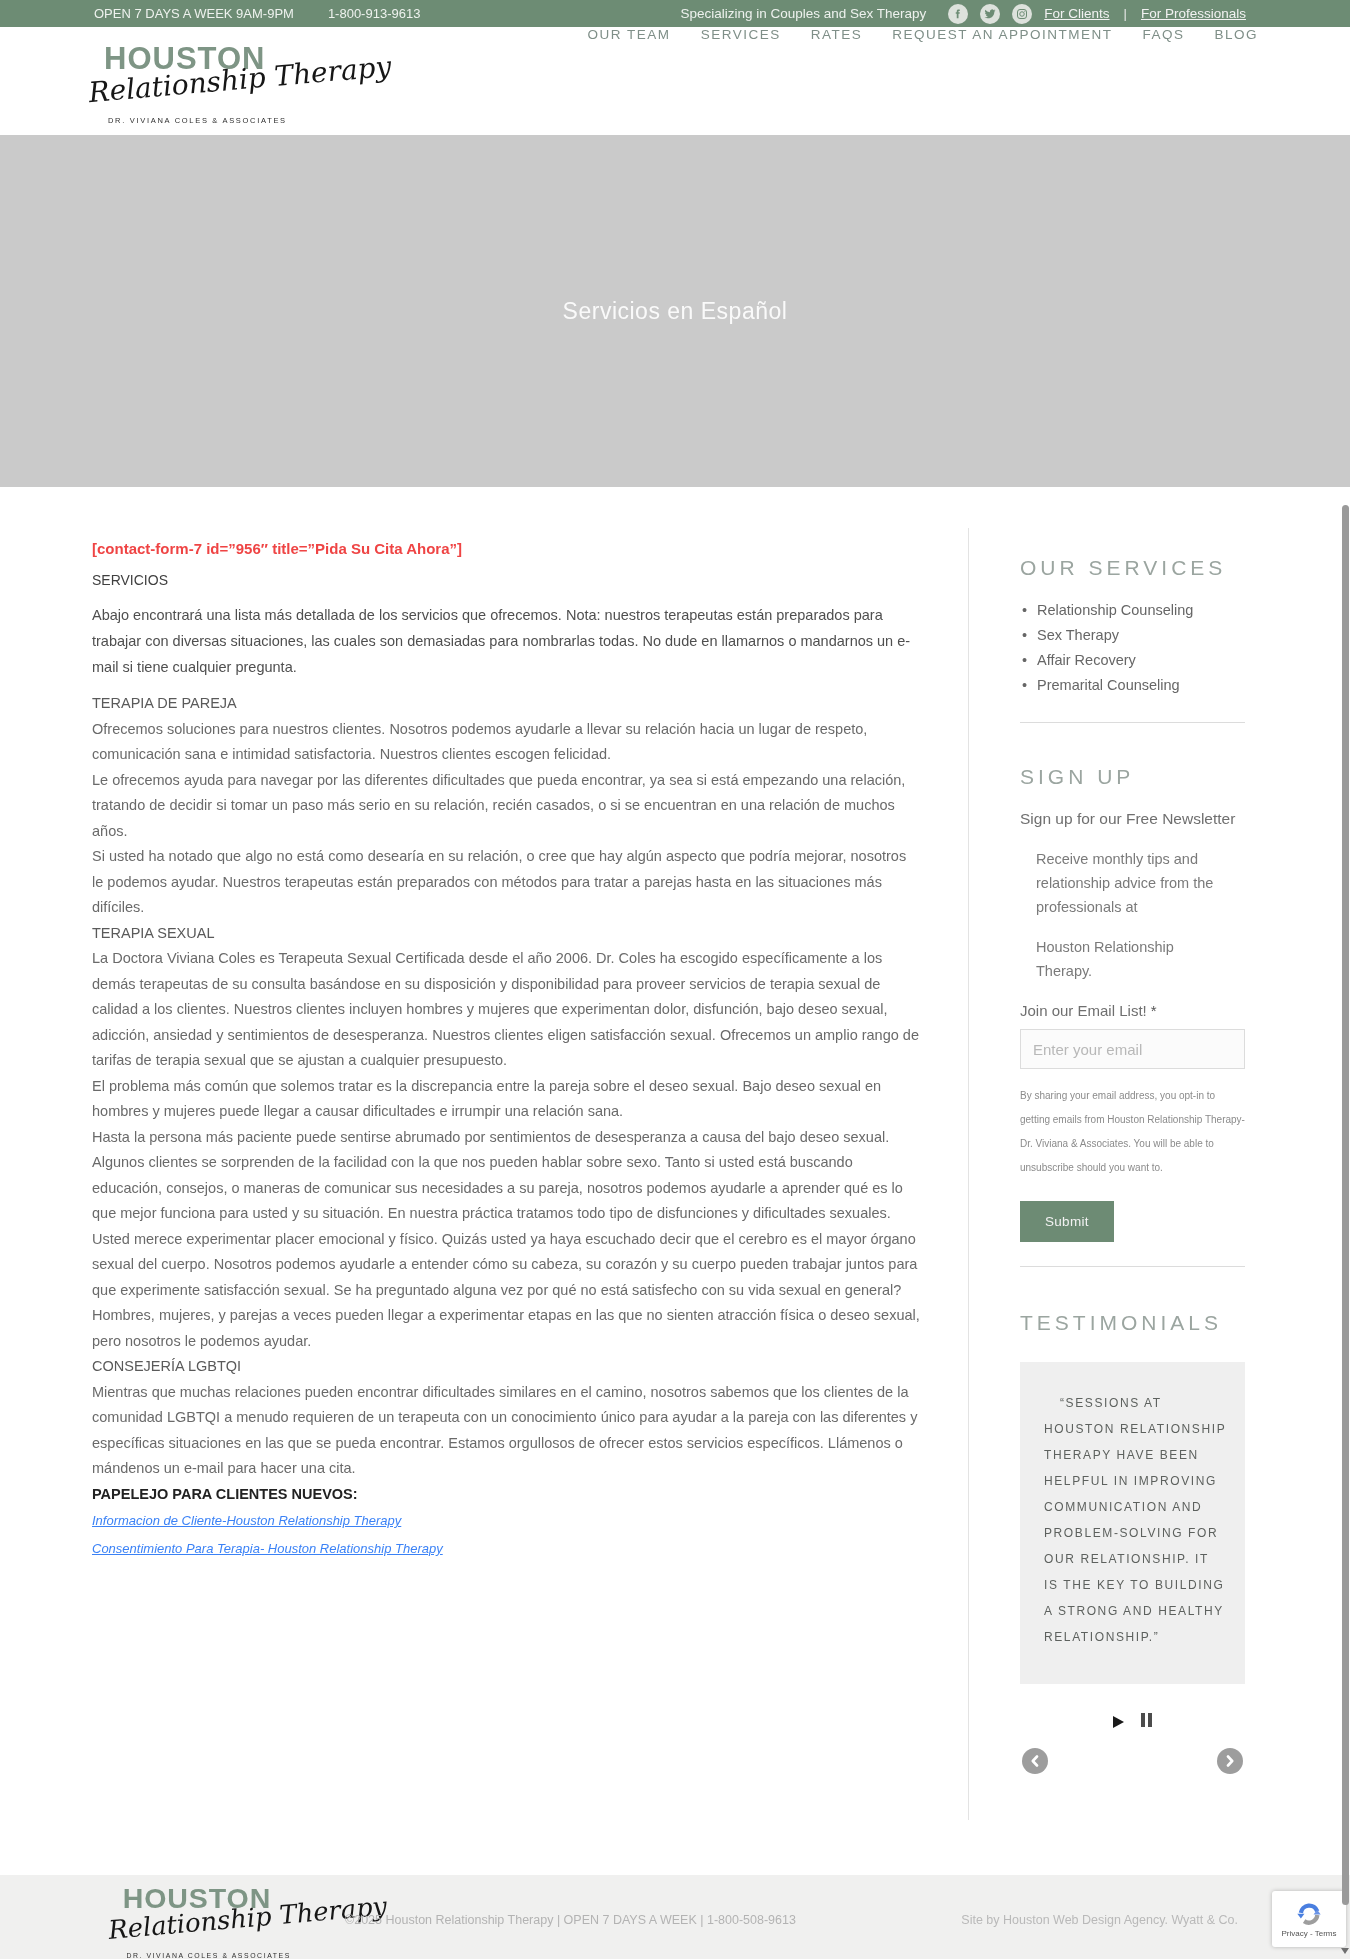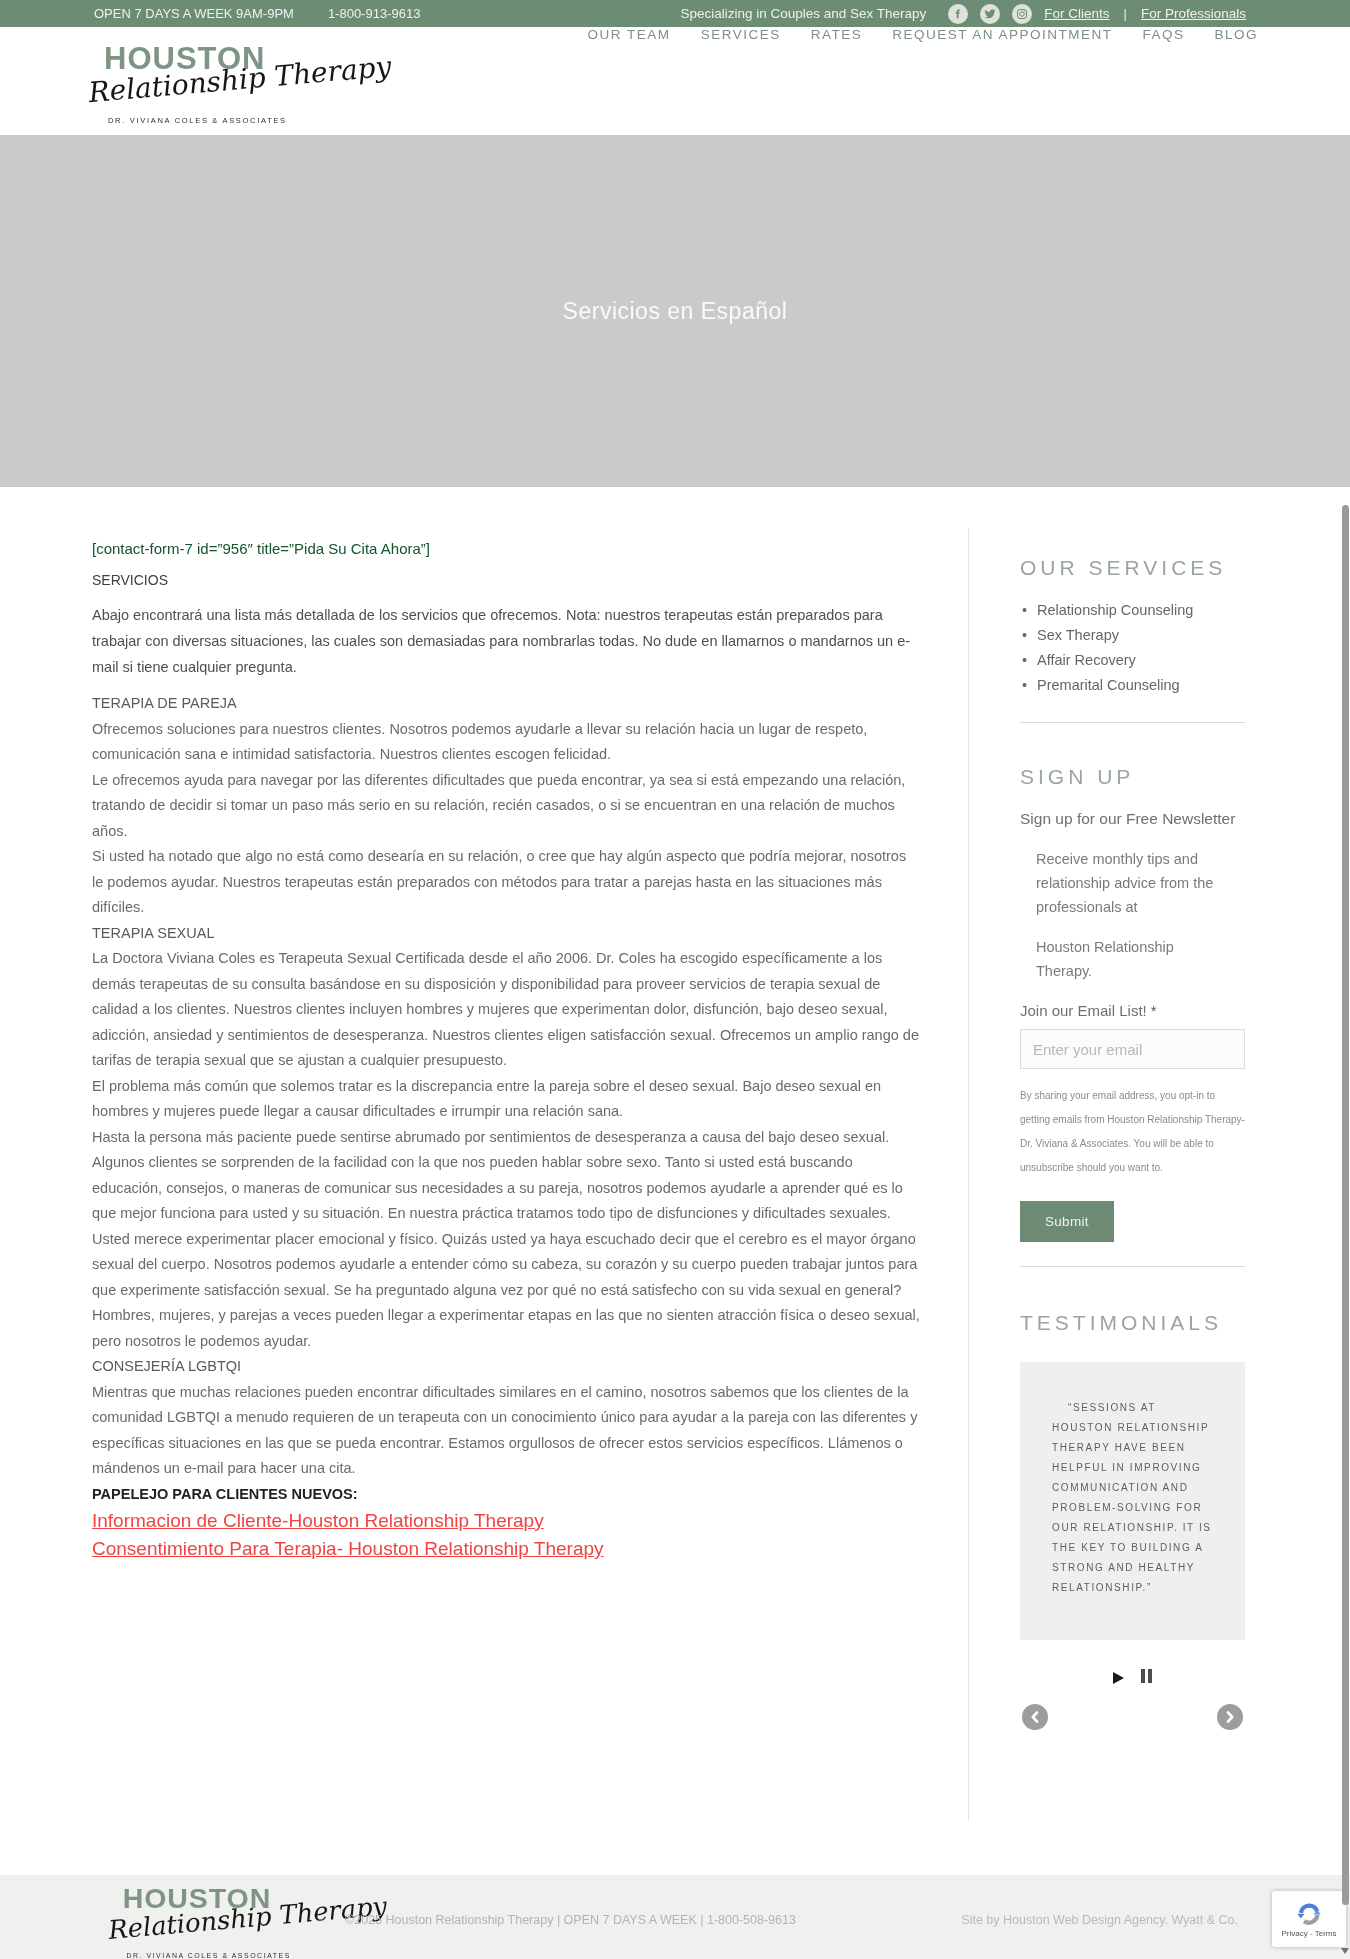--- a/index.html
+++ b/index.html
@@ -36,29 +36,29 @@
                 cursor:pointer; white-space:nowrap; }
 
   
   .hero { height:352px; background:#cacaca; display:flex; align-items:center; justify-content:center; }
   .hero h1 { margin:0; font-size:23px; font-weight:normal; color:#fafafa; letter-spacing:.5px; }
 
   
   .content { position:relative; display:flex; min-height:1388px; padding:53px 0 0 92px; }
   .divider-v { position:absolute; left:968px; top:41px; width:1px; height:1292px; background:#e3e3e3; }
   .main-col { width:828px; }
-  .shortcode { font-size:15px; color:#14532d; margin:0 0 15px; }
+  .shortcode { font-size:15px; color:#ef4444; margin:0 0 15px;font-weight:bold; }
   .services-label { font-size:14px; font-weight:normal; color:#3f3f3f; margin:0 0 14px; }
   .intro { font-size:14.5px; color:#4f4f4f; line-height:26px; margin:0 0 11px; }
   .section p, .section h3 { margin:0; font-size:14.5px; line-height:25.5px; font-weight:normal; }
   .section h3 { color:#5a5a5a; }
   .section p { color:#6a6a6a; }
   .paperwork { margin:0; font-size:14.5px; line-height:25.5px; font-weight:bold; color:#222; }
-  .doc-link { display:block; width:fit-content; font-size:19px; color:#ef4444;
-              text-decoration:underline; line-height:28px; cursor:pointer; }
+  .doc-link { display:block; width:fit-content; font-size:13px; color:#3b82f6;
+              text-decoration:underline; line-height:28px; cursor:pointer;font-style:italic; }
 
   
   .sidebar { width:225px; margin-left:100px; }
   .side-title { margin:16px 0 18px; font-size:21px; font-weight:normal; letter-spacing:4px;
                 color:#9ba5a0; white-space:nowrap; }
   .svc-list { list-style:none; margin:0; padding:0; }
   .svc-list li { position:relative; padding-left:17px; font-size:14.5px; color:#666;
                  line-height:25px; }
   .svc-list li::before { content:"•"; position:absolute; left:2px; color:#666; }
   .side-divider { border:0; border-top:1px solid #dcdcdc; margin:24px 0 0; }
@@ -69,21 +69,21 @@
   .req { color:#555; margin-left:4px; }
   .email-input { width:100%; height:40px; border:1px solid #dcdcdc; background:#fbfbfb;
                  padding:0 12px; font-size:15px; color:#444; font-family:"Liberation Sans",sans-serif; }
   .email-input::placeholder { color:#b8b8b8; }
   .disclaimer { margin:15px 0 0; font-size:10px; color:#8b8b8b; line-height:24px; }
   .submit-btn { margin-top:21px; background:#6d8b74; color:#f2f2f2; border:none; cursor:pointer;
                 font-size:13.5px; padding:13px 25px; letter-spacing:.3px;
                 font-family:"Liberation Sans",sans-serif; }
   .testimonials { margin-top:44px; }
   .quote-card { background:#efefef; margin-top:27px; padding:28px 18px 34px 24px; }
-  .quote-text { margin:8px; font-size:10px; letter-spacing:1.6px; line-height:20px;
+  .quote-text { margin:0; font-size:12px; letter-spacing:1.6px; line-height:26px;
                 color:#5d615e; text-indent:16px; }
   .carousel-controls { margin-top:28px; text-align:center; }
   .play-icon { display:inline-block; width:0; height:0; border-left:11px solid #1a1a1a;
                border-top:6.5px solid transparent; border-bottom:6.5px solid transparent;
                vertical-align:middle; cursor:pointer; }
   .pause-icon { display:inline-block; margin-left:9px; vertical-align:middle; cursor:pointer; }
   .pause-bar { display:inline-block; width:4px; height:14px; background:#4c4c4c; margin-left:3px; }
   .nav-circles { display:flex; justify-content:space-between; margin-top:17px; padding:0 2px; }
   .circle-btn { width:26px; height:26px; border-radius:50%; background:#9d9d9d; cursor:pointer;
                 display:flex; align-items:center; justify-content:center; }

